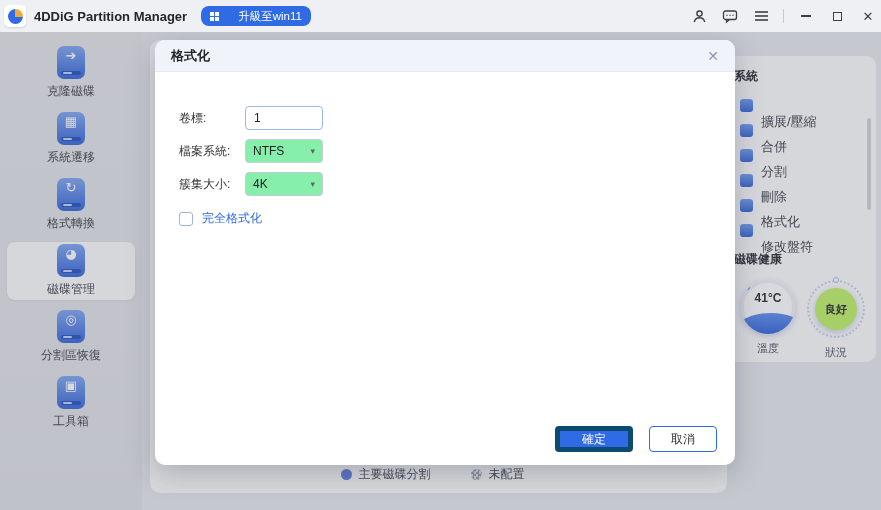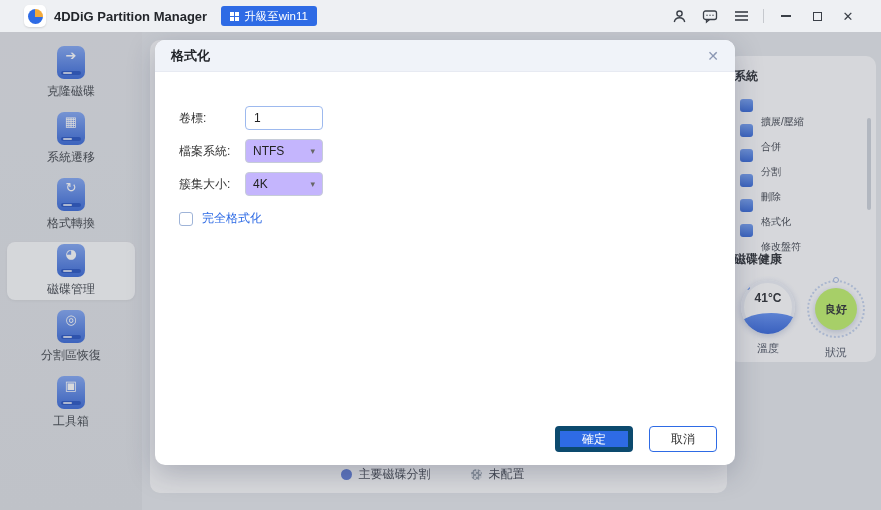--- a/index.html
+++ b/index.html
@@ -1,28 +1,28 @@
 <!DOCTYPE html>
 <html><head>
 <meta charset="utf-8">
 <style>
   * { margin:0; padding:0; box-sizing:border-box; }
   html,body { width:881px; height:510px; overflow:hidden; }
   body { font-family:"Liberation Sans","DejaVu Sans",sans-serif; background:#e6e9ec; position:relative; }
 
   
   .titlebar { position:absolute; top:0; left:0; right:0; height:32px; background:#eef0f3;
-              display:flex; align-items:center; padding:0 24px; z-index:20; }
+              display:flex; align-items:center; padding:0 4px; z-index:20; }
   .logo-box { width:22px; height:22px; background:#fff; border-radius:5px; display:flex;
               align-items:center; justify-content:center; box-shadow:0 1px 2px rgba(0,0,0,.12); }
   .logo-pie { width:15px; height:15px; border-radius:50%;
               background:conic-gradient(#f2a93b 0deg 95deg, #2e6be5 95deg 360deg); }
   .app-title { font-size:13px; font-weight:bold; color:#23262b; margin-left:8px; }
   .upgrade-btn { margin-left:14px; height:20px; background:#2e6be5; color:#fff; border:none;
-                 border-radius:3px; font-size:11.5px; display:flex; align-items:center; gap:5px;
+                 border-radius:8px; font-size:11.5px; display:flex; align-items:center; gap:19px;
                  padding:0 9px; cursor:pointer; }
   .win-grid { display:grid; grid-template-columns:4px 4px; grid-template-rows:4px 4px; gap:1px; }
   .win-grid span { background:#fff; }
   .tb-spacer { flex:1; }
   .tb-icons { display:flex; align-items:center; gap:13px; }
   .tb-icons svg { display:block; }
   .tb-divider { width:1px; height:14px; background:#c6c9ce; }
   .win-min { width:10px; height:2px; background:#3a3f47; }
   .win-max { width:9px; height:9px; border:1.4px solid #3a3f47; }
   .win-close { font-size:13px; color:#3a3f47; line-height:1; }
@@ -60,21 +60,21 @@
 
   
   .rpanel-card { position:absolute; left:728px; width:148px; background:#fdfdfe; border-radius:10px; }
   .rp-card1 { top:24px; height:306px; padding:12px 6px 0 6px; }
   .rp-card2 { top:322px; height:146px; padding:8px 6px 0 6px; }
   .rp-title { font-size:12px; font-weight:bold; color:#23262b; }
   .rp-list { margin-top:8px; }
   .rp-item { height:25px; display:flex; align-items:center; gap:8px; padding-left:6px; cursor:pointer; }
   .rp-ico { width:13px; height:13px; border-radius:3px; flex:0 0 13px;
             background:linear-gradient(180deg,#6f9bf2,#2e63d8); }
-  .rp-item span.lbl { font-size:10px; color:#363b45;margin-top:32px; }
+  .rp-item span.lbl { font-size:13px; color:#363b45;margin-top:32px; }
   .rp-scrollbar { position:absolute; right:5px; top:62px; width:4px; height:92px;
                   background:#cdd2da; border-radius:2px; }
   .health-title { margin-top:8px; }
   .gauges { display:flex; justify-content:space-around; margin-top:12px; }
   .gauge-col { display:flex; flex-direction:column; align-items:center; width:64px; }
   .gauge-temp { width:54px; height:54px; border-radius:50%; background:#fff; position:relative;
                 overflow:hidden; box-shadow:0 2px 7px rgba(110,130,175,.4), inset 0 0 0 3px #eef1f7; }
   .temp-val { position:absolute; top:11px; width:100%; text-align:center; font-size:12px;
               font-weight:bold; color:#23262b; }
   .wave { position:absolute; bottom:0; left:-5px; right:-5px; height:21px;
@@ -116,21 +116,21 @@
                 border-bottom:1px solid #e7eaf2; display:flex; align-items:center;
                 justify-content:space-between; padding:0 16px; }
   .dlg-title { font-size:13px; font-weight:bold; color:#23262b; }
   .dlg-close { font-size:14px; color:#8b97b3; cursor:pointer; line-height:1; }
   .form-row { position:absolute; left:24px; display:flex; align-items:center; }
   .form-label { width:66px; font-size:12px; color:#333; }
   .form-control { width:78px; height:24px; border:1px solid #c6ccd8; border-radius:4px;
                   font-size:12px; color:#222; }
   input.form-control { border-color:#9db9ee; padding-left:8px; outline:none; }
   .select-box { display:flex; align-items:center; justify-content:space-between; padding:0 7px;
-                cursor:pointer; background:#c4b5fd; }
+                cursor:pointer; background:#86efac; }
   .caret { font-size:9px; color:#666; }
   .check-row { position:absolute; left:24px; top:170px; display:flex; align-items:center; gap:9px; }
   .checkbox { width:14px; height:14px; border:1.5px solid #9fb4d8; border-radius:3px;
               background:#fff; cursor:pointer; }
   .check-label { font-size:12px; color:#2e6be5; cursor:pointer; }
   .dlg-footer { position:absolute; right:18px; bottom:13px; display:flex; gap:16px; }
   .btn { height:26px; border-radius:4px; font-size:12px; cursor:pointer; }
   .btn-ok { width:78px; background:#2e6be5; border:5px solid #0c4a6e; color:#fff; }
   .btn-cancel { width:68px; background:#fff; border:1px solid #2e6be5; color:#333; }
 </style>

